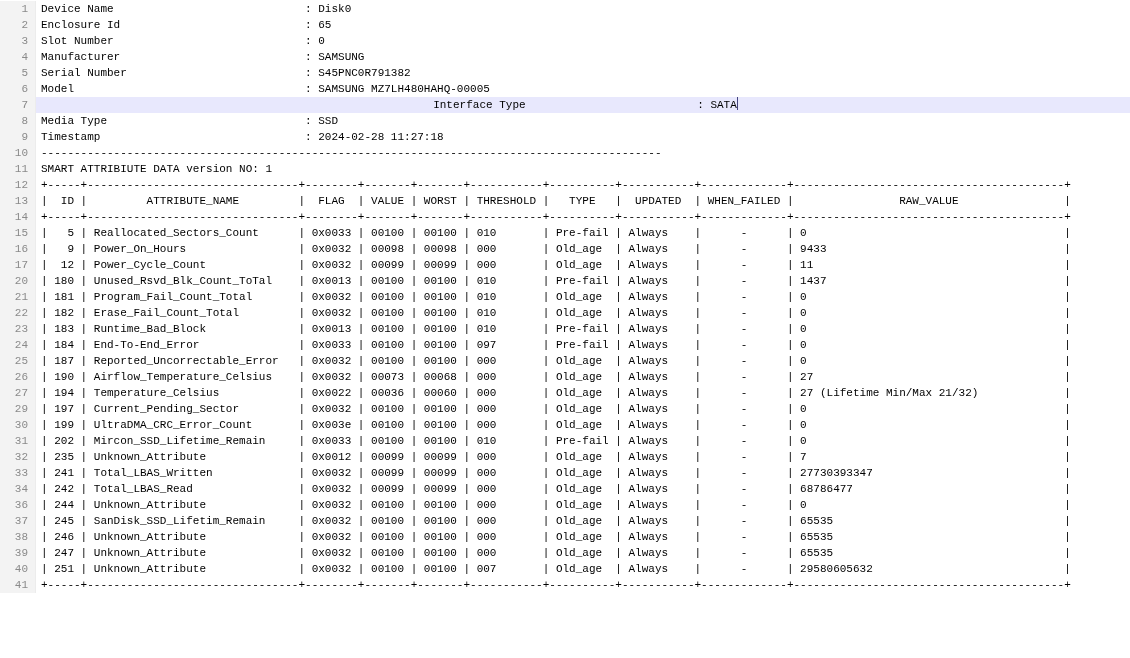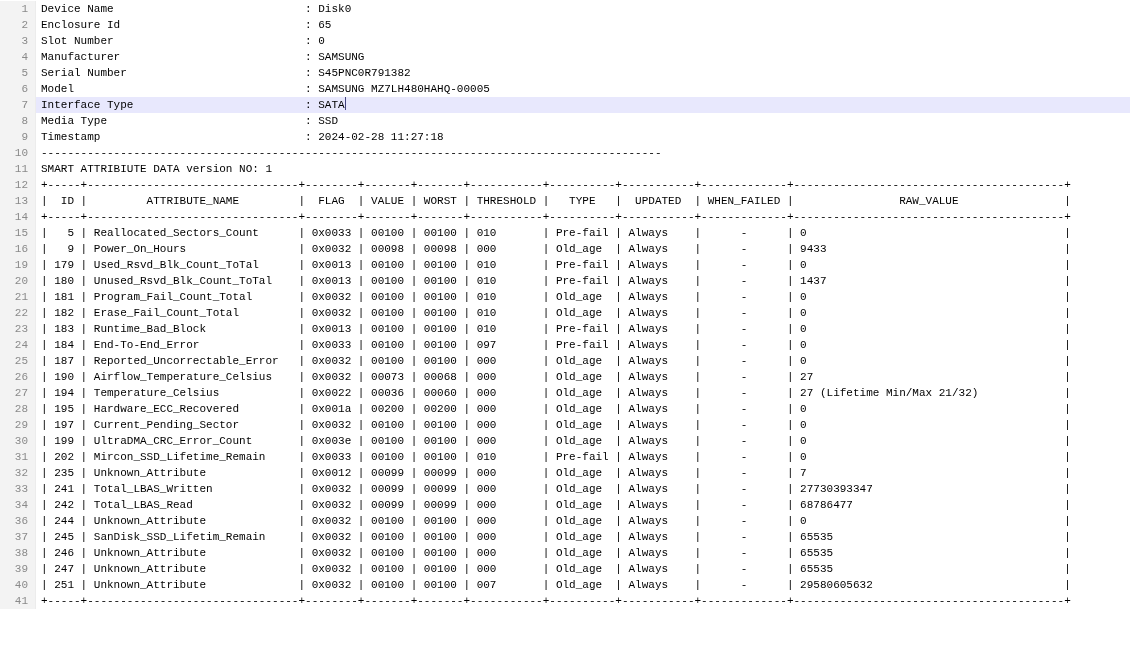--- a/index.html
+++ b/index.html
@@ -26,21 +26,21 @@
     padding-right: 7px;
     border-right: 1px solid #ececec;
     user-select: none;
   }
   .codewrap {
     flex: 1 1 auto;
     white-space: pre;
     padding-left: 5px;
     overflow: hidden;
   }
-  .line.current .codewrap { background: var(--hl-color, #e8e8fd); }
+  .line.current .codewrap { background: var(--hl-color, #e8e8fd); text-align: center; }
   .caret {
     display: inline-block;
     width: 1px;
     height: 13px;
     margin-bottom: -2px;
     background: var(--caret-color, #44447e);
     animation: blink 1s steps(1) infinite;
   }
   @keyframes blink { 50% { opacity: 0; } }
 </style>
@@ -106,22 +106,22 @@
     </div>
     <div class="line">
       <span class="ln">15</span>
       <span class="codewrap"><span>|   5 | Reallocated_Sectors_Count      | 0x0033 | 00100 | 00100 | 010       | Pre-fail | Always    |      -      | 0                                       |</span></span>
     </div>
     <div class="line">
       <span class="ln">16</span>
       <span class="codewrap"><span>|   9 | Power_On_Hours                 | 0x0032 | 00098 | 00098 | 000       | Old_age  | Always    |      -      | 9433                                    |</span></span>
     </div>
     <div class="line">
-      <span class="ln">19</span>
-      <span class="codewrap"><span>| 179 | Used_Rsvd_Blk_Count_ToTal      | 0x0013 | 00100 | 00100 | 010       | Pre-fail | Always    |      -      | 0                                       |</span></span>
+      <span class="ln">17</span>
+      <span class="codewrap"><span>|  12 | Power_Cycle_Count              | 0x0032 | 00099 | 00099 | 000       | Old_age  | Always    |      -      | 11                                      |</span></span>
     </div>
     <div class="line">
       <span class="ln">20</span>
       <span class="codewrap"><span>| 180 | Unused_Rsvd_Blk_Count_ToTal    | 0x0013 | 00100 | 00100 | 010       | Pre-fail | Always    |      -      | 1437                                    |</span></span>
     </div>
     <div class="line">
       <span class="ln">21</span>
       <span class="codewrap"><span>| 181 | Program_Fail_Count_Total       | 0x0032 | 00100 | 00100 | 010       | Old_age  | Always    |      -      | 0                                       |</span></span>
     </div>
     <div class="line">
@@ -140,24 +140,20 @@
       <span class="ln">25</span>
       <span class="codewrap"><span>| 187 | Reported_Uncorrectable_Error   | 0x0032 | 00100 | 00100 | 000       | Old_age  | Always    |      -      | 0                                       |</span></span>
     </div>
     <div class="line">
       <span class="ln">26</span>
       <span class="codewrap"><span>| 190 | Airflow_Temperature_Celsius    | 0x0032 | 00073 | 00068 | 000       | Old_age  | Always    |      -      | 27                                      |</span></span>
     </div>
     <div class="line">
       <span class="ln">27</span>
       <span class="codewrap"><span>| 194 | Temperature_Celsius            | 0x0022 | 00036 | 00060 | 000       | Old_age  | Always    |      -      | 27 (Lifetime Min/Max 21/32)             |</span></span>
-    </div>
-    <div class="line">
-      <span class="ln">28</span>
-      <span class="codewrap"><span>| 195 | Hardware_ECC_Recovered         | 0x001a | 00200 | 00200 | 000       | Old_age  | Always    |      -      | 0                                       |</span></span>
     </div>
     <div class="line">
       <span class="ln">29</span>
       <span class="codewrap"><span>| 197 | Current_Pending_Sector         | 0x0032 | 00100 | 00100 | 000       | Old_age  | Always    |      -      | 0                                       |</span></span>
     </div>
     <div class="line">
       <span class="ln">30</span>
       <span class="codewrap"><span>| 199 | UltraDMA_CRC_Error_Count       | 0x003e | 00100 | 00100 | 000       | Old_age  | Always    |      -      | 0                                       |</span></span>
     </div>
     <div class="line">

